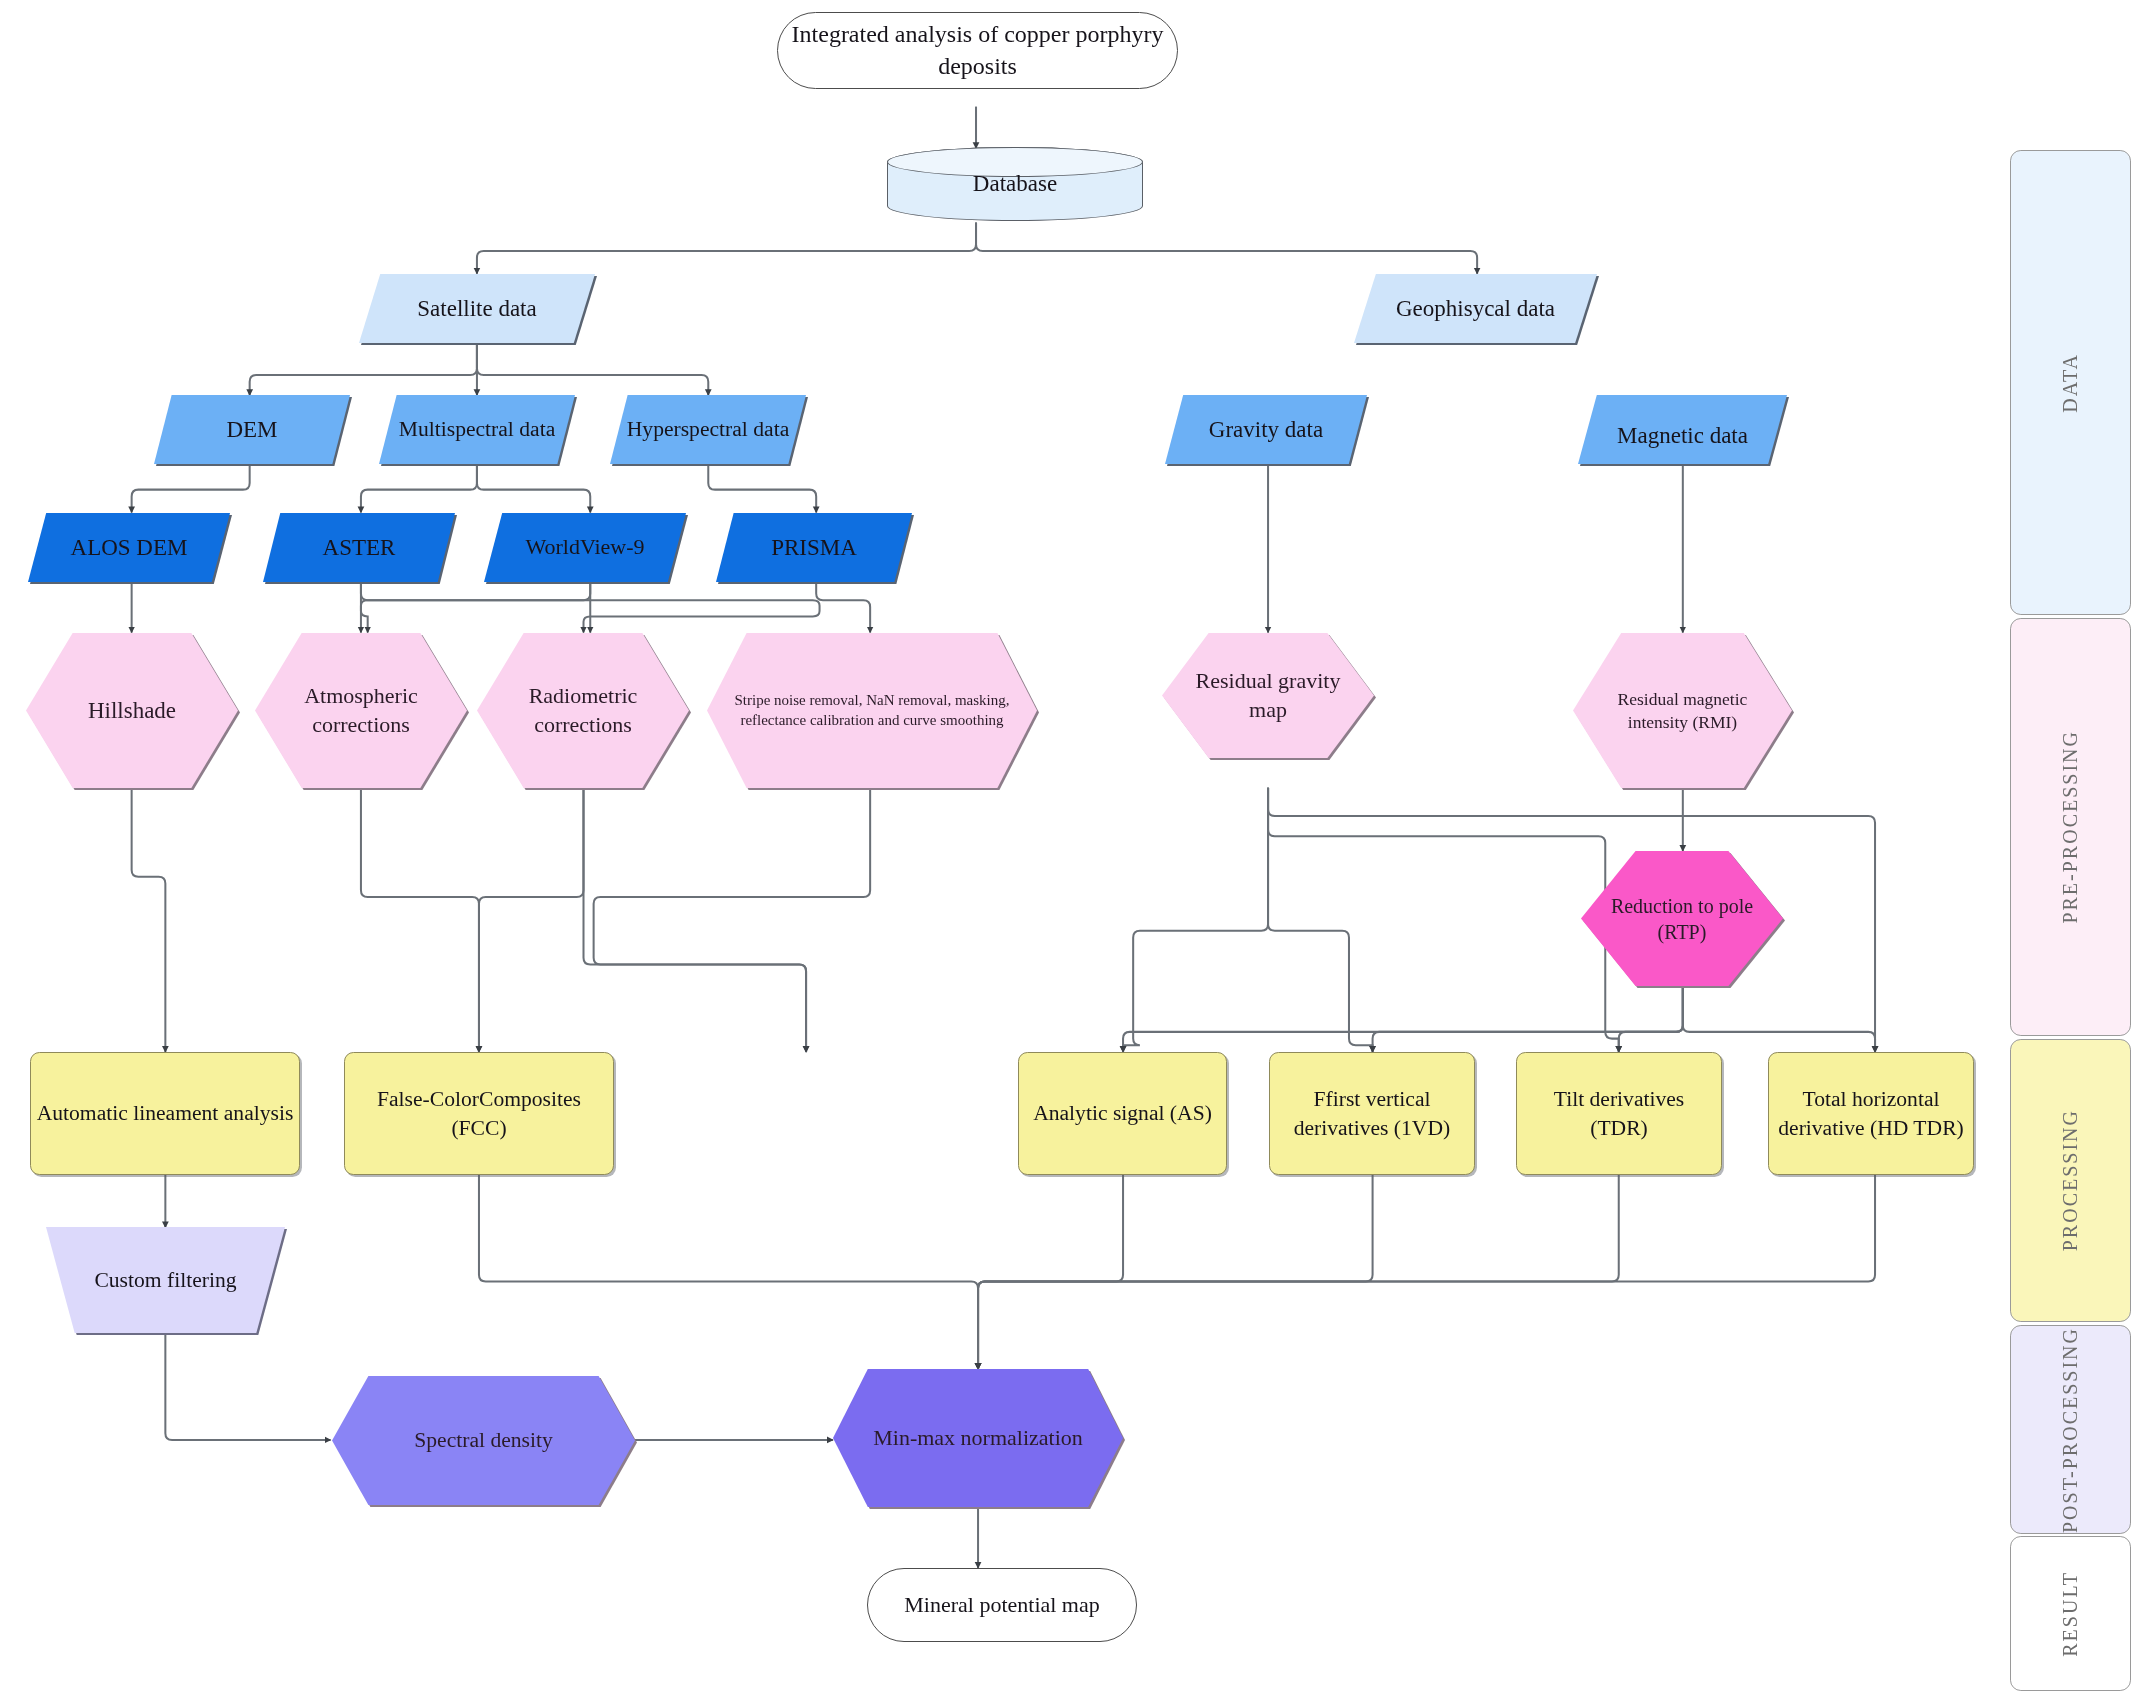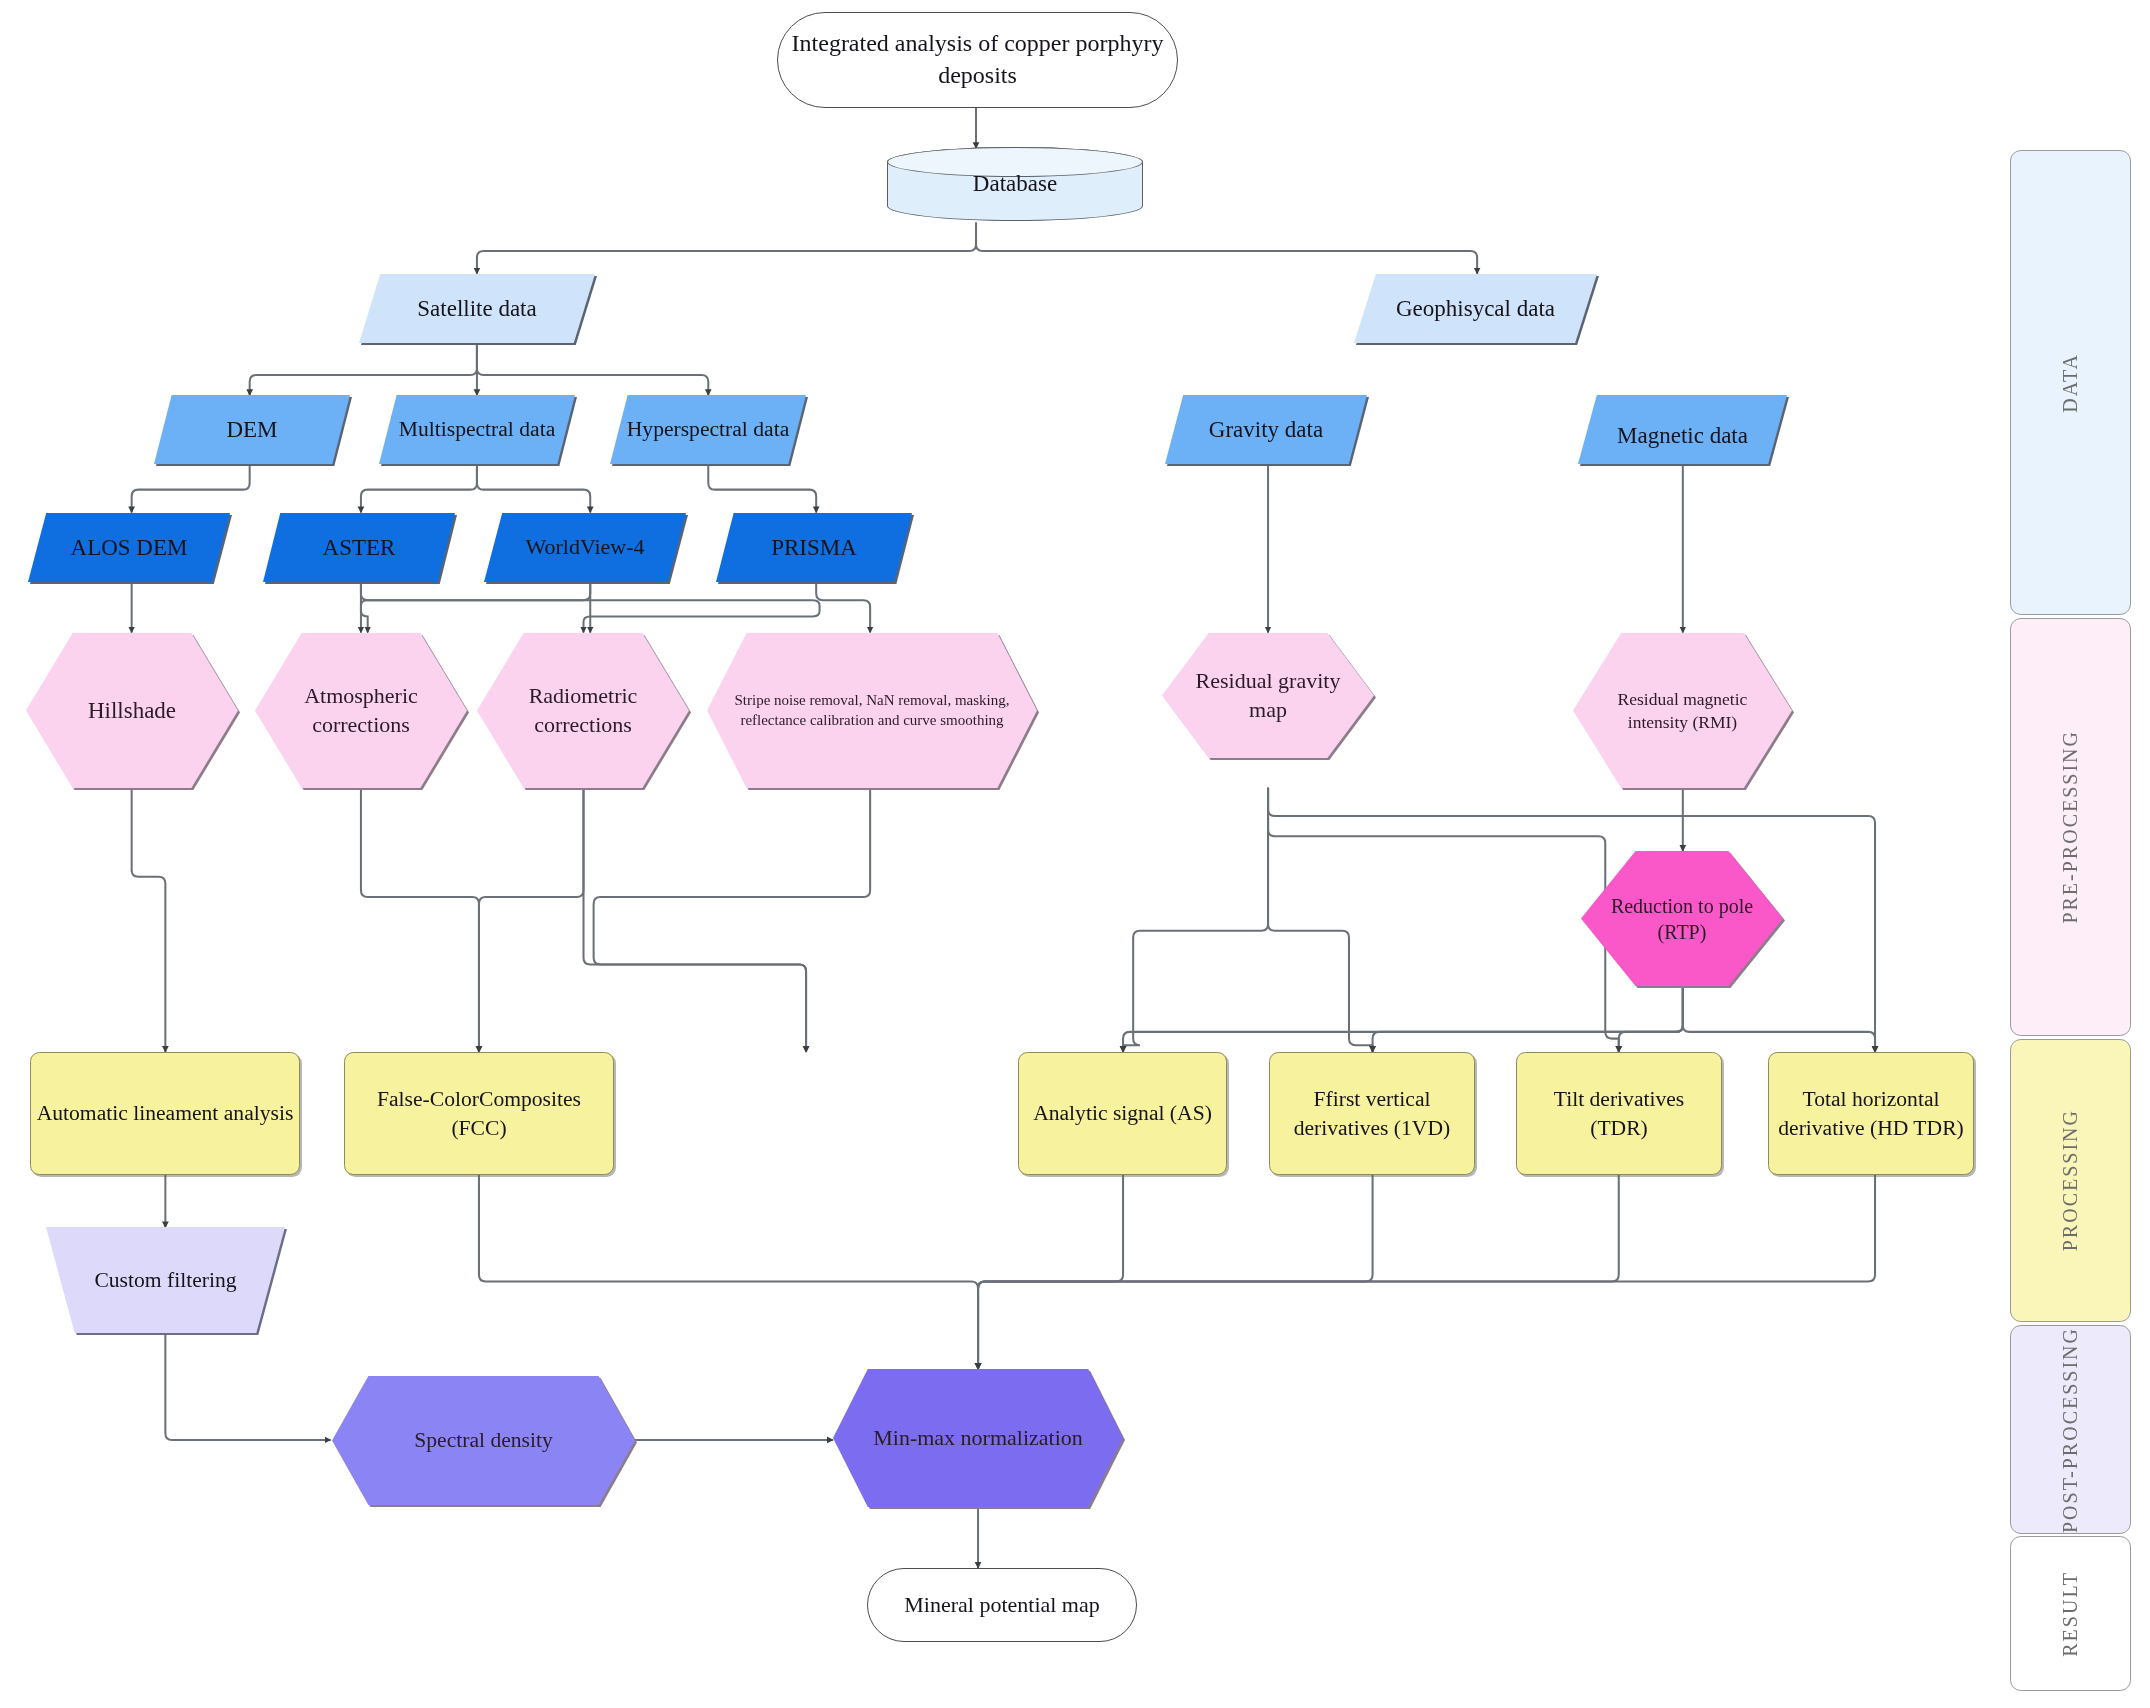--- a/index.html
+++ b/index.html
@@ -139,21 +139,21 @@
       <path d="M2400,1742 L2400,1890 Q2400,1900 2390,1900 L1460,1900 Q1450,1900 1450,1910 L1450,2030"></path>
 
       <path d="M2780,1742 L2780,1890 Q2780,1900 2770,1900 L1460,1900 Q1450,1900 1450,1910 L1450,2030"></path>
 
       <path d="M940,2135 L1235,2135"></path>
 
       <path d="M1450,2235 L1450,2325"></path>
     </g>
   </svg>
 
-  <div class="node term" style="left:777px;top:12px;width:401px;height:96px;font-size:24px;">
+  <div class="node term" style="left:777px;top:12px;width:401px;height:77px;font-size:24px;">
     <span>Integrated analysis of copper porphyry deposits</span>
   </div>
 
   <div class="node cyl" style="left:854px;top:147px;width:256px;height:74px;font-size:23px;">
     <span>Database</span>
   </div>
 
   <div class="paraWrap" style="left:359px;top:274px;width:236px;height:69px;">
     <div class="shadow"></div>
     <div class="face pl1"></div>
@@ -204,21 +204,21 @@
 
   <div class="paraWrap" style="left:263px;top:513px;width:192px;height:69px;">
     <div class="shadow"></div>
     <div class="face pl3"></div>
     <div class="lbl" style="font-size:23px;">ASTER</div>
   </div>
 
   <div class="paraWrap" style="left:484px;top:513px;width:202px;height:69px;">
     <div class="shadow"></div>
     <div class="face pl3"></div>
-    <div class="lbl" style="font-size:22px;">WorldView-4</div>
+    <div class="lbl" style="font-size:22px;">WorldView-9</div>
   </div>
 
   <div class="paraWrap" style="left:716px;top:513px;width:196px;height:69px;">
     <div class="shadow"></div>
     <div class="face pl3"></div>
     <div class="lbl" style="font-size:23px;">PRISMA</div>
   </div>
 
   <div class="hexWrap" style="left:26px;top:633px;width:212px;height:155px;">
     <div class="shadow"></div>

